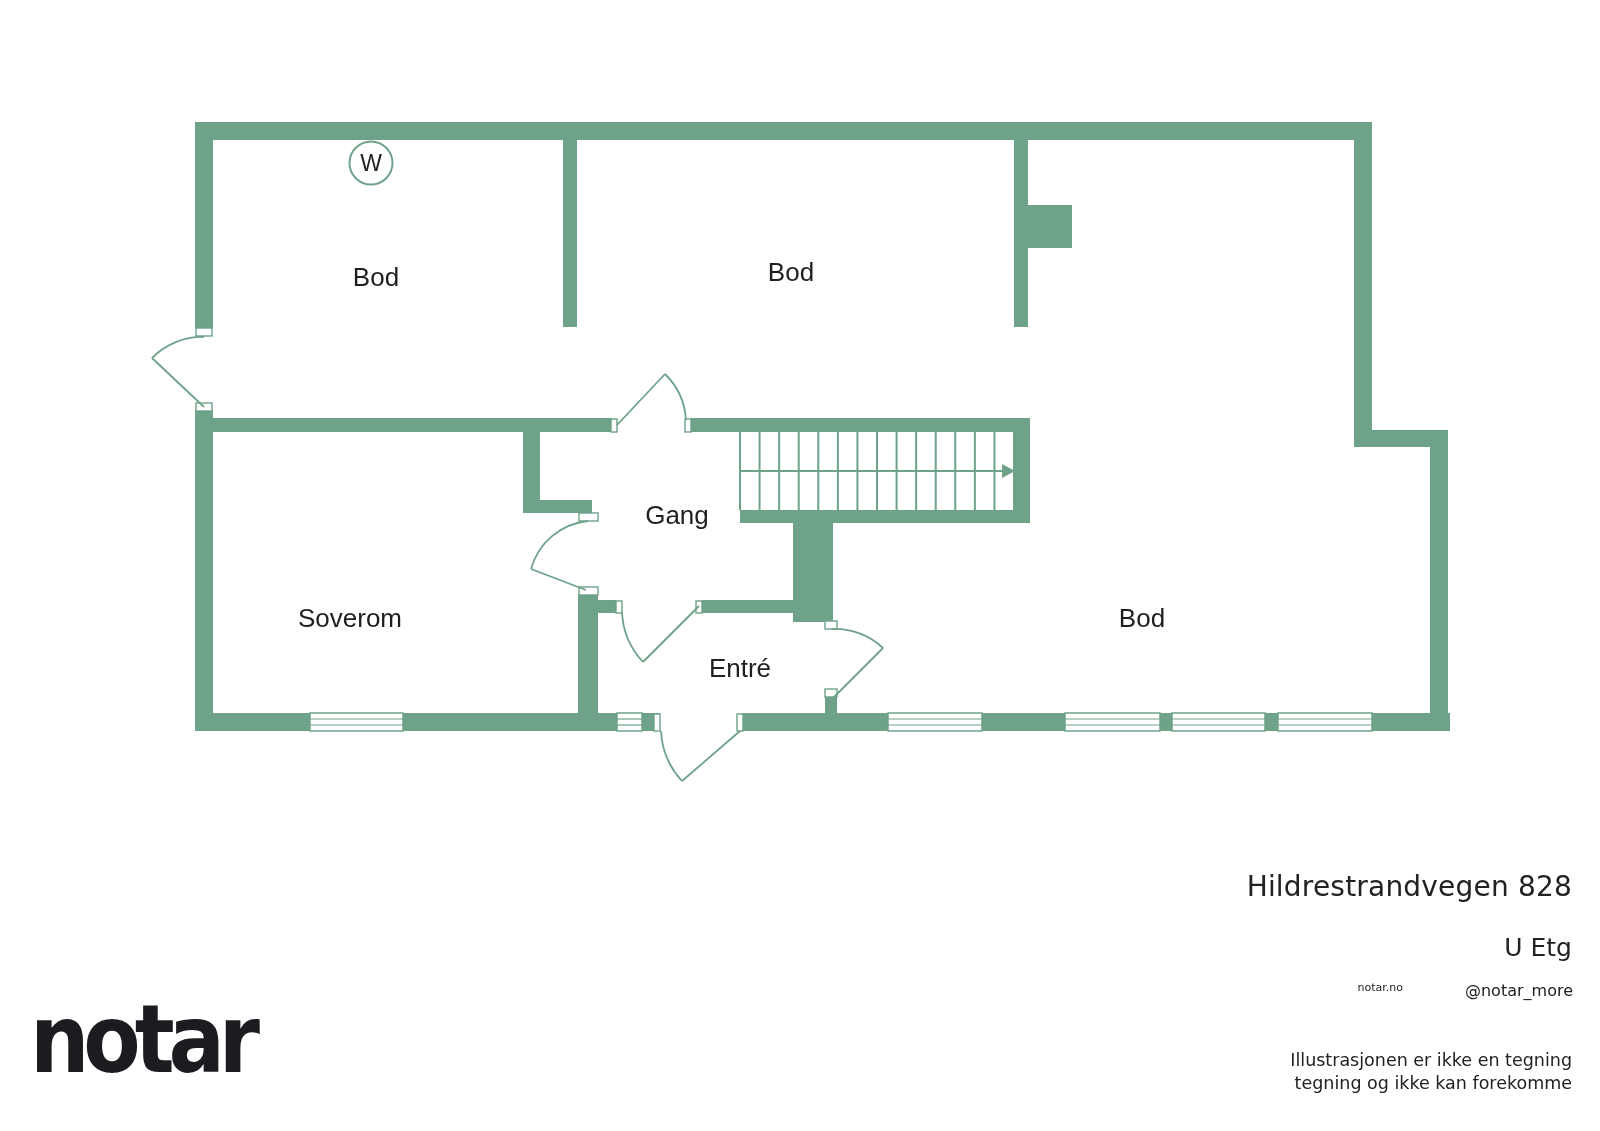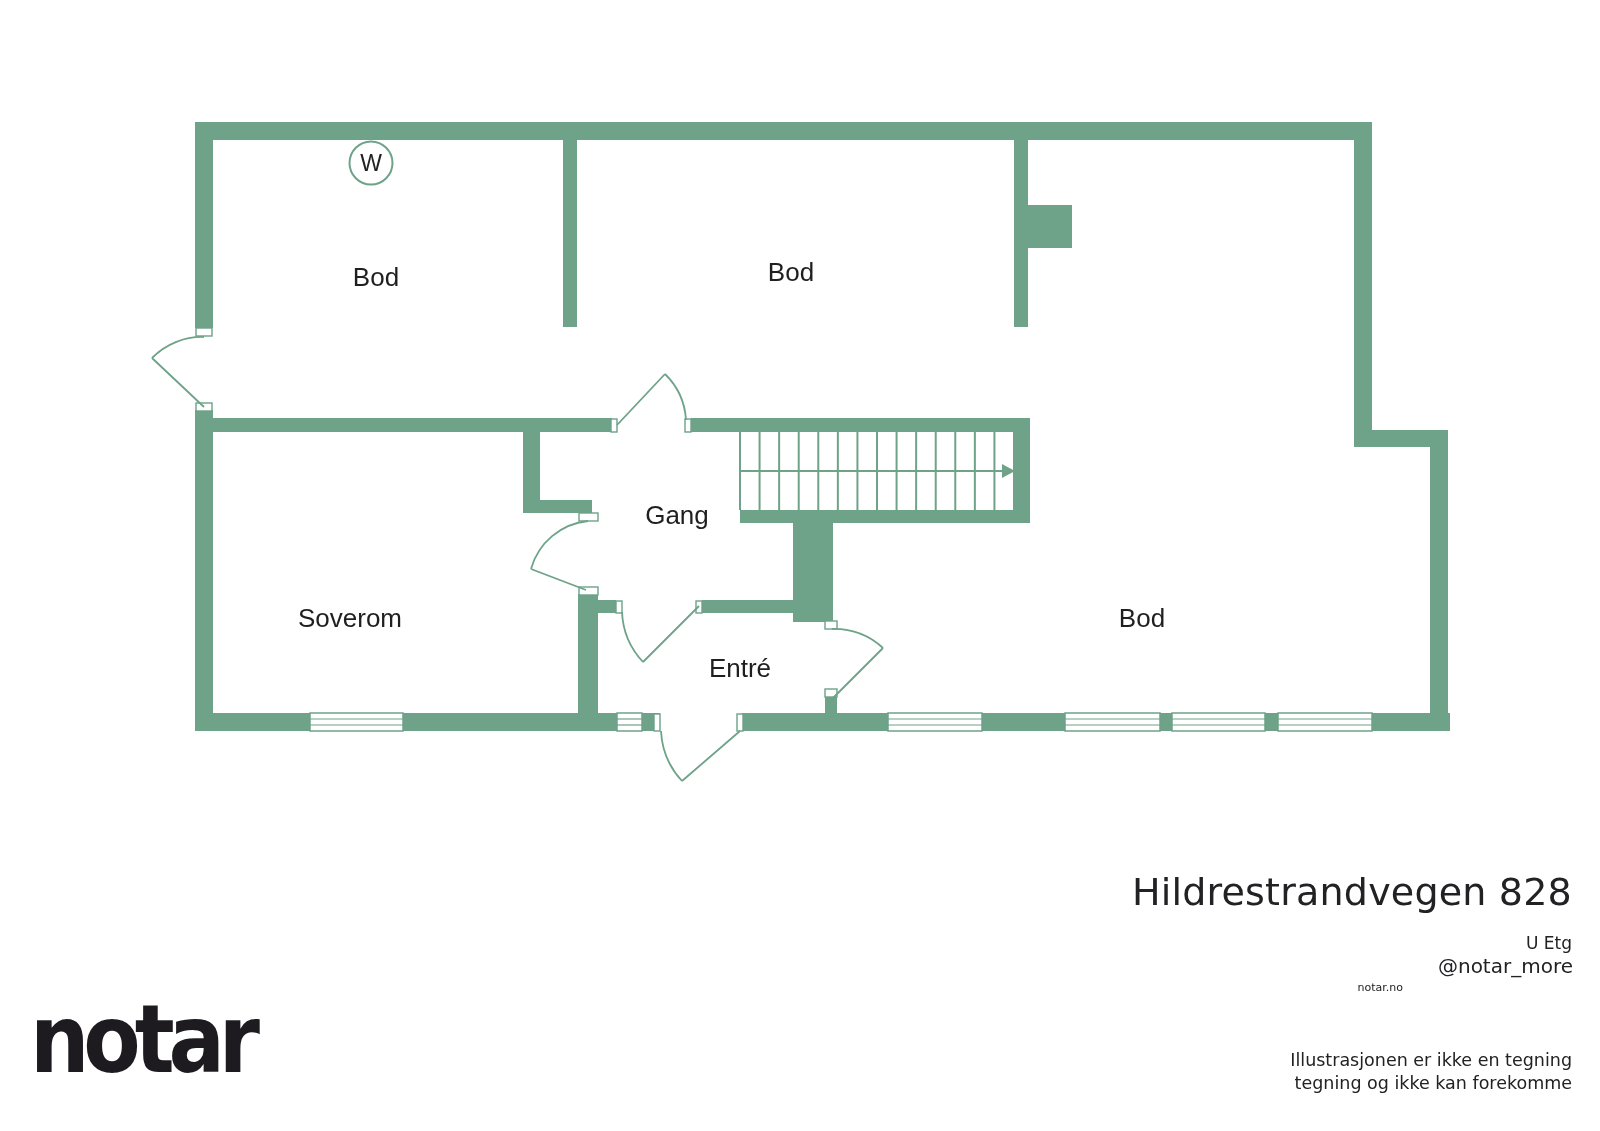--- a/index.html
+++ b/index.html
@@ -14,24 +14,24 @@
   .win  { fill:#ffffff; stroke:var(--wall); stroke-width:1.5; }
   .winline { stroke:var(--wall); stroke-width:1.2; }
   .door { fill:none; stroke:var(--wall); stroke-width:1.8; }
   .tread { stroke:var(--wall); stroke-width:2; }
   .room-label { font-family:"Liberation Sans", sans-serif; font-size:26px; fill:var(--label);
                 text-anchor:middle; }
   .w-circle { fill:#ffffff; stroke:var(--wall); stroke-width:2; }
   .w-text { font-family:"Liberation Sans", sans-serif; font-size:23px; fill:#222;
             text-anchor:middle; }
   .footer-text { position:absolute; color:var(--footer); font-family:"DejaVu Sans", sans-serif; }
-  .address { right:28px; top:870px; font-size:38px; font-weight:500; letter-spacing:0.2px; }
-  .floor-label { right:28px; top:933px; font-size:17px; }
+  .address { right:28px; top:870px; font-size:28px; font-weight:500; letter-spacing:0.2px; }
+  .floor-label { right:28px; top:933px; font-size:25px; }
   .site-link { top:981px; right:197px; font-size:11px; }
-  .social-link { top:954px; right:27px; font-size:20px; }
+  .social-link { top:981px; right:27px; font-size:16px; }
   .disclaimer { right:28px; top:1049px; font-size:17.5px; line-height:23px; text-align:right; }
   .brand-logo { position:absolute; left:30px; top:995px; font-family:"DejaVu Sans", sans-serif;
                 font-size:95px; font-weight:bold; letter-spacing:-7px; line-height:88px;
                 color:#1d1b20; transform:scaleX(0.88); transform-origin:left top; }
 </style>
 </head>
 <body>
 
 <svg class="plan-svg" width="1600" height="1131" viewBox="0 0 1600 1131">
 

